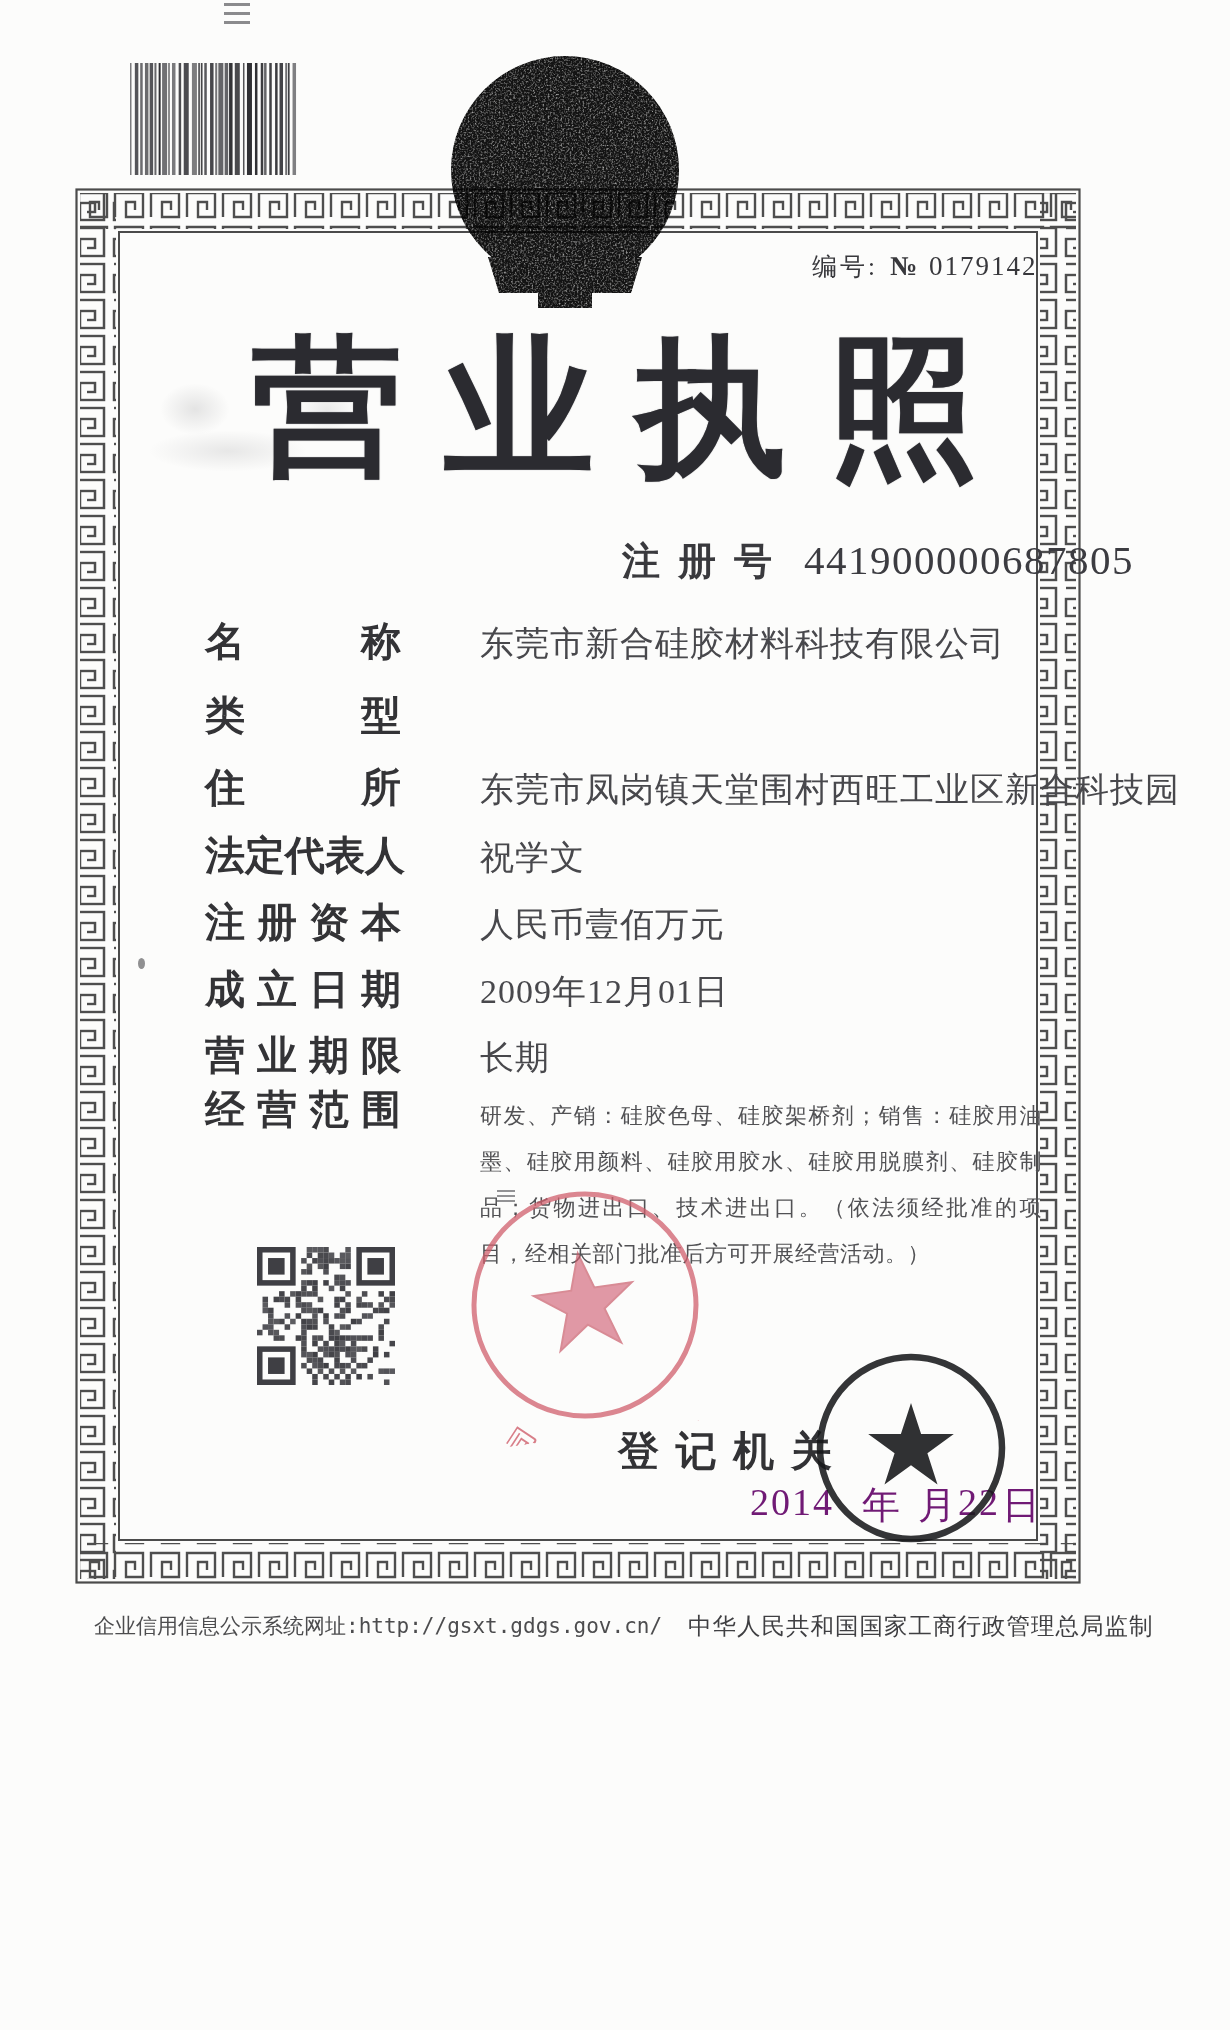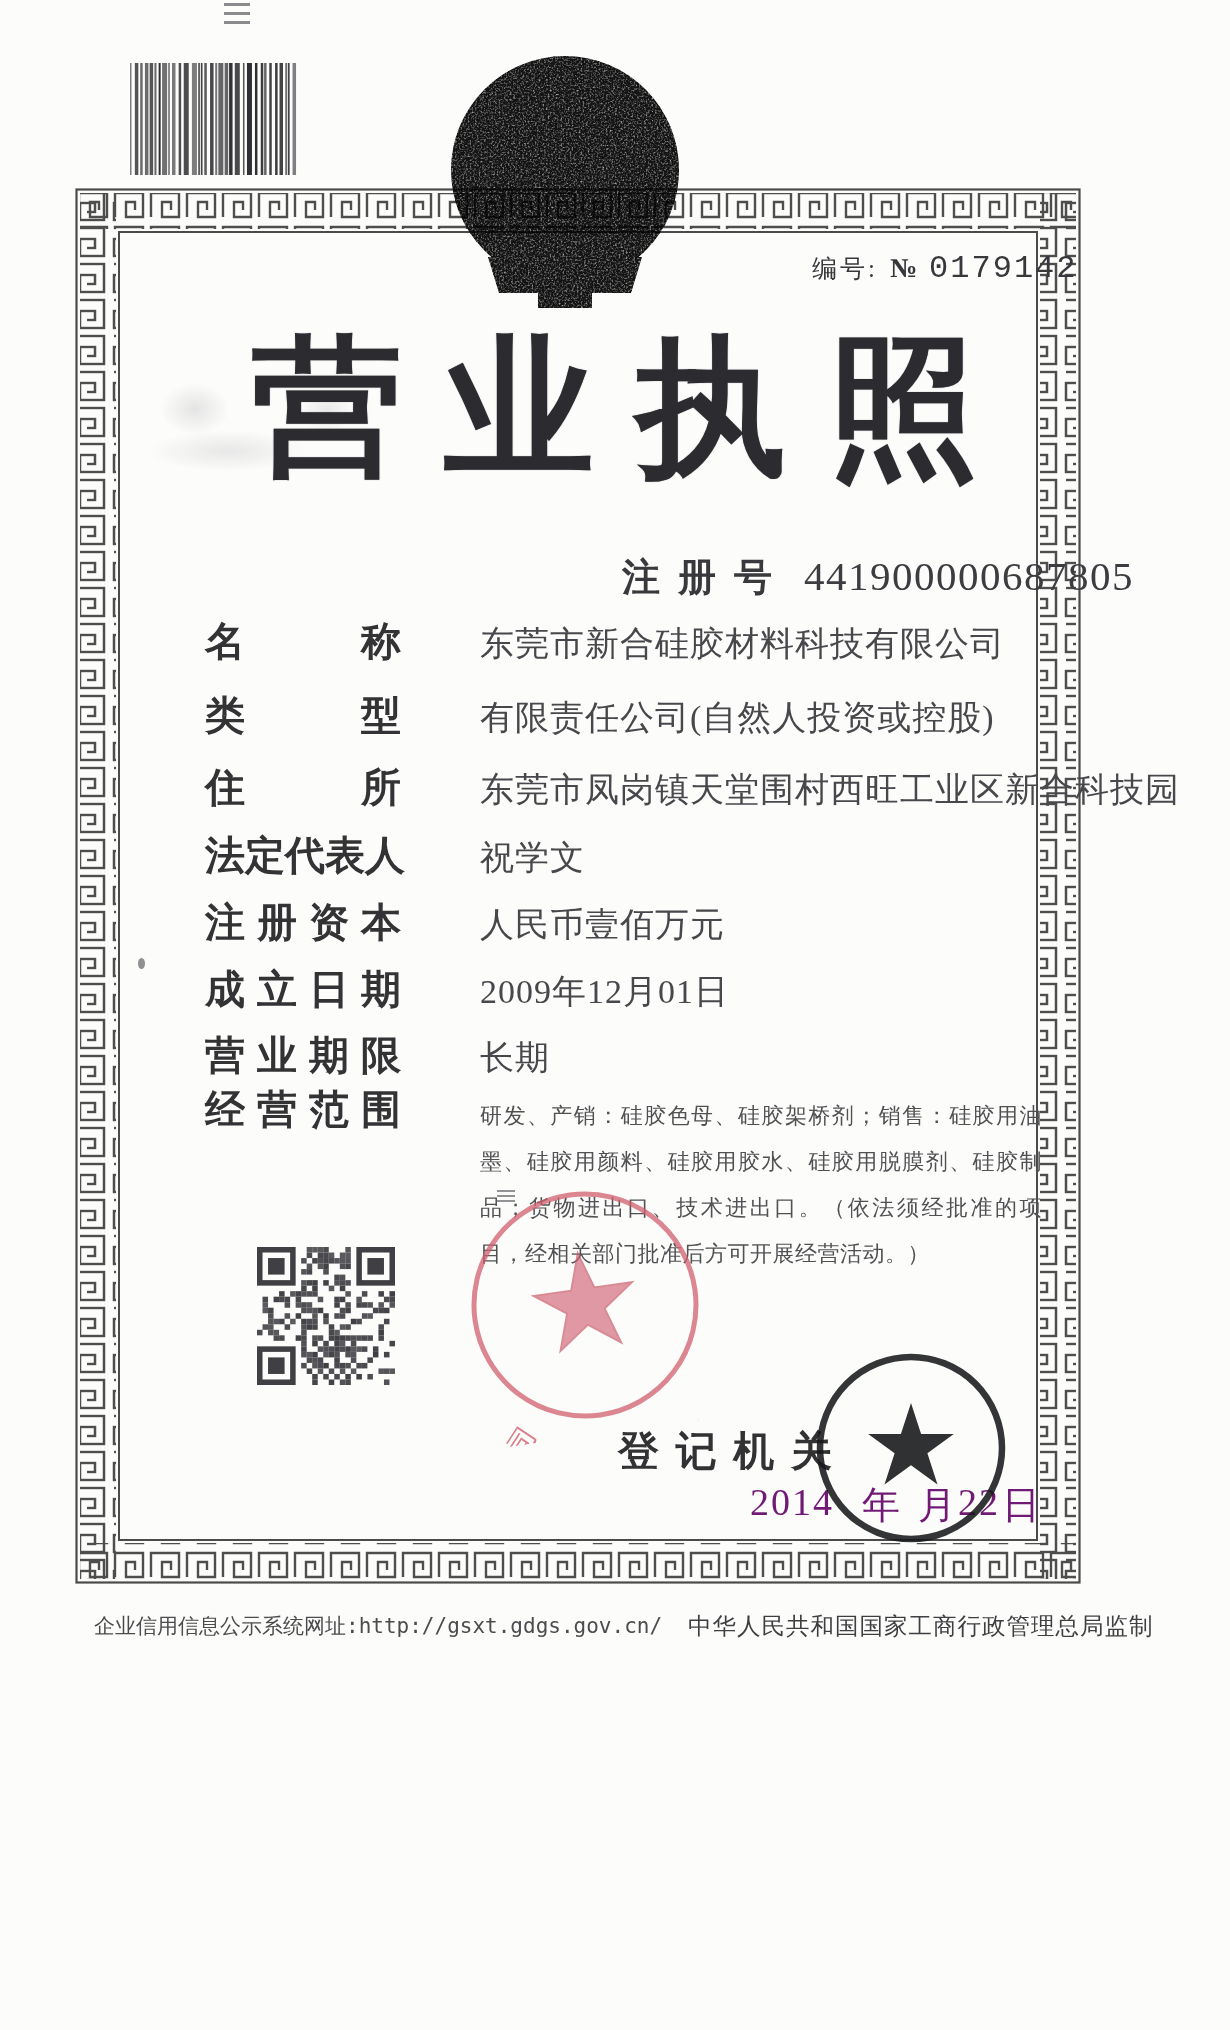--- a/index.html
+++ b/index.html
@@ -13,31 +13,31 @@
   #frame{left:75px;top:188px;z-index:1;}
 
   
   #emblem{left:430px;top:45px;z-index:2;opacity:.92;}
   #barcode{left:128px;top:60px;z-index:2;}
 
   
   #serial{left:812px;top:250px;z-index:3;display:flex;align-items:center;gap:12px;color:#38383c;}
   #serial .s-label{font-size:25px;letter-spacing:3px;}
   #serial .s-no{font-size:27px;font-weight:bold;}
-  #serial .s-num{font-size:32px;font-family:Liberation Mono, monospace;letter-spacing:2px;text-align:right;}
+  #serial .s-num{font-size:27px;font-family:Liberation Serif, serif;letter-spacing:2px;text-align:right;}
 
   
   #title{left:0;top:322px;width:1230px;display:flex;justify-content:center;gap:42px;
          font-size:150px;line-height:172px;font-weight:700;color:#2b2b30;z-index:3;
          text-shadow:0 0 1px rgba(40,40,45,.6);}
 
   
   #regno{left:622px;top:536px;display:flex;align-items:baseline;z-index:3;}
   #regno .rn-label{width:150px;font-size:38px;font-weight:600;color:#39393d;}
-  #regno .rn-num{margin-left:32px;font-size:41px;letter-spacing:1.5px;color:#3c3c41;margin-top:16px;}
+  #regno .rn-num{margin-left:32px;font-size:41px;letter-spacing:1.5px;color:#3c3c41;}
 
   .char-spread{display:flex;justify-content:space-between;}
 
   
   .row{position:absolute;left:205px;display:flex;align-items:baseline;z-index:3;}
   .row .lbl{width:196px;flex:none;font-size:40px;line-height:47px;font-weight:600;color:#333336;}
   .row .val{margin-left:79px;font-size:34px;line-height:47px;letter-spacing:1px;color:#48484c;white-space:nowrap;}
   .f0{top:618px}.f1{top:692px}.f2{top:764px}.f3{top:832px}
   .f4{top:899px}.f5{top:966px}.f6{top:1032px}.f7{top:1086px}
   .row.scope .val{font-size:22px;line-height:46px;width:562px;white-space:normal;
@@ -170,21 +170,20 @@
         <span>名</span>
         <span>称</span>
       </span>
     <span class="val">东莞市新合硅胶材料科技有限公司</span>
   </div>
   <div class="row f1">
     <span class="lbl char-spread">
         <span>类</span>
         <span>型</span>
       </span>
-    <span class="val">有限责任公司(自然人投资或控股)</span>
   </div>
   <div class="row f2">
     <span class="lbl char-spread">
         <span>住</span>
         <span>所</span>
       </span>
     <span class="val">东莞市凤岗镇天堂围村西旺工业区新合科技园</span>
   </div>
   <div class="row f3">
     <span class="lbl char-spread">

